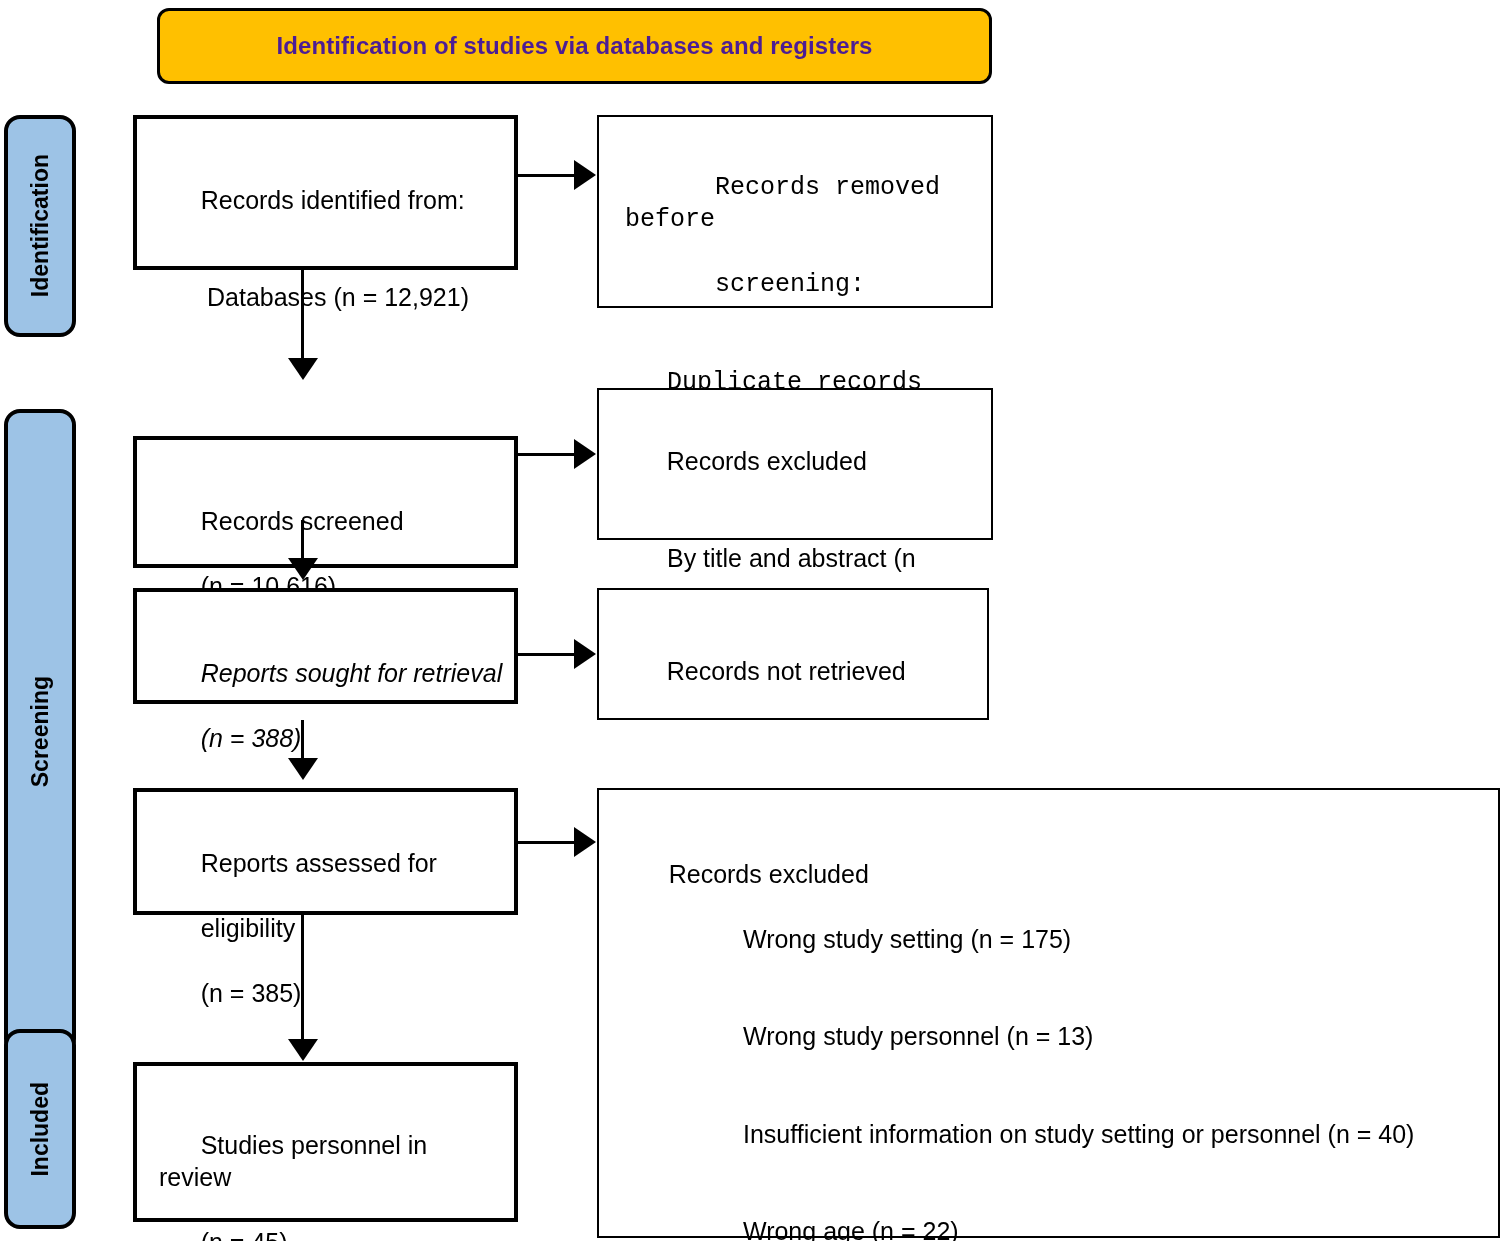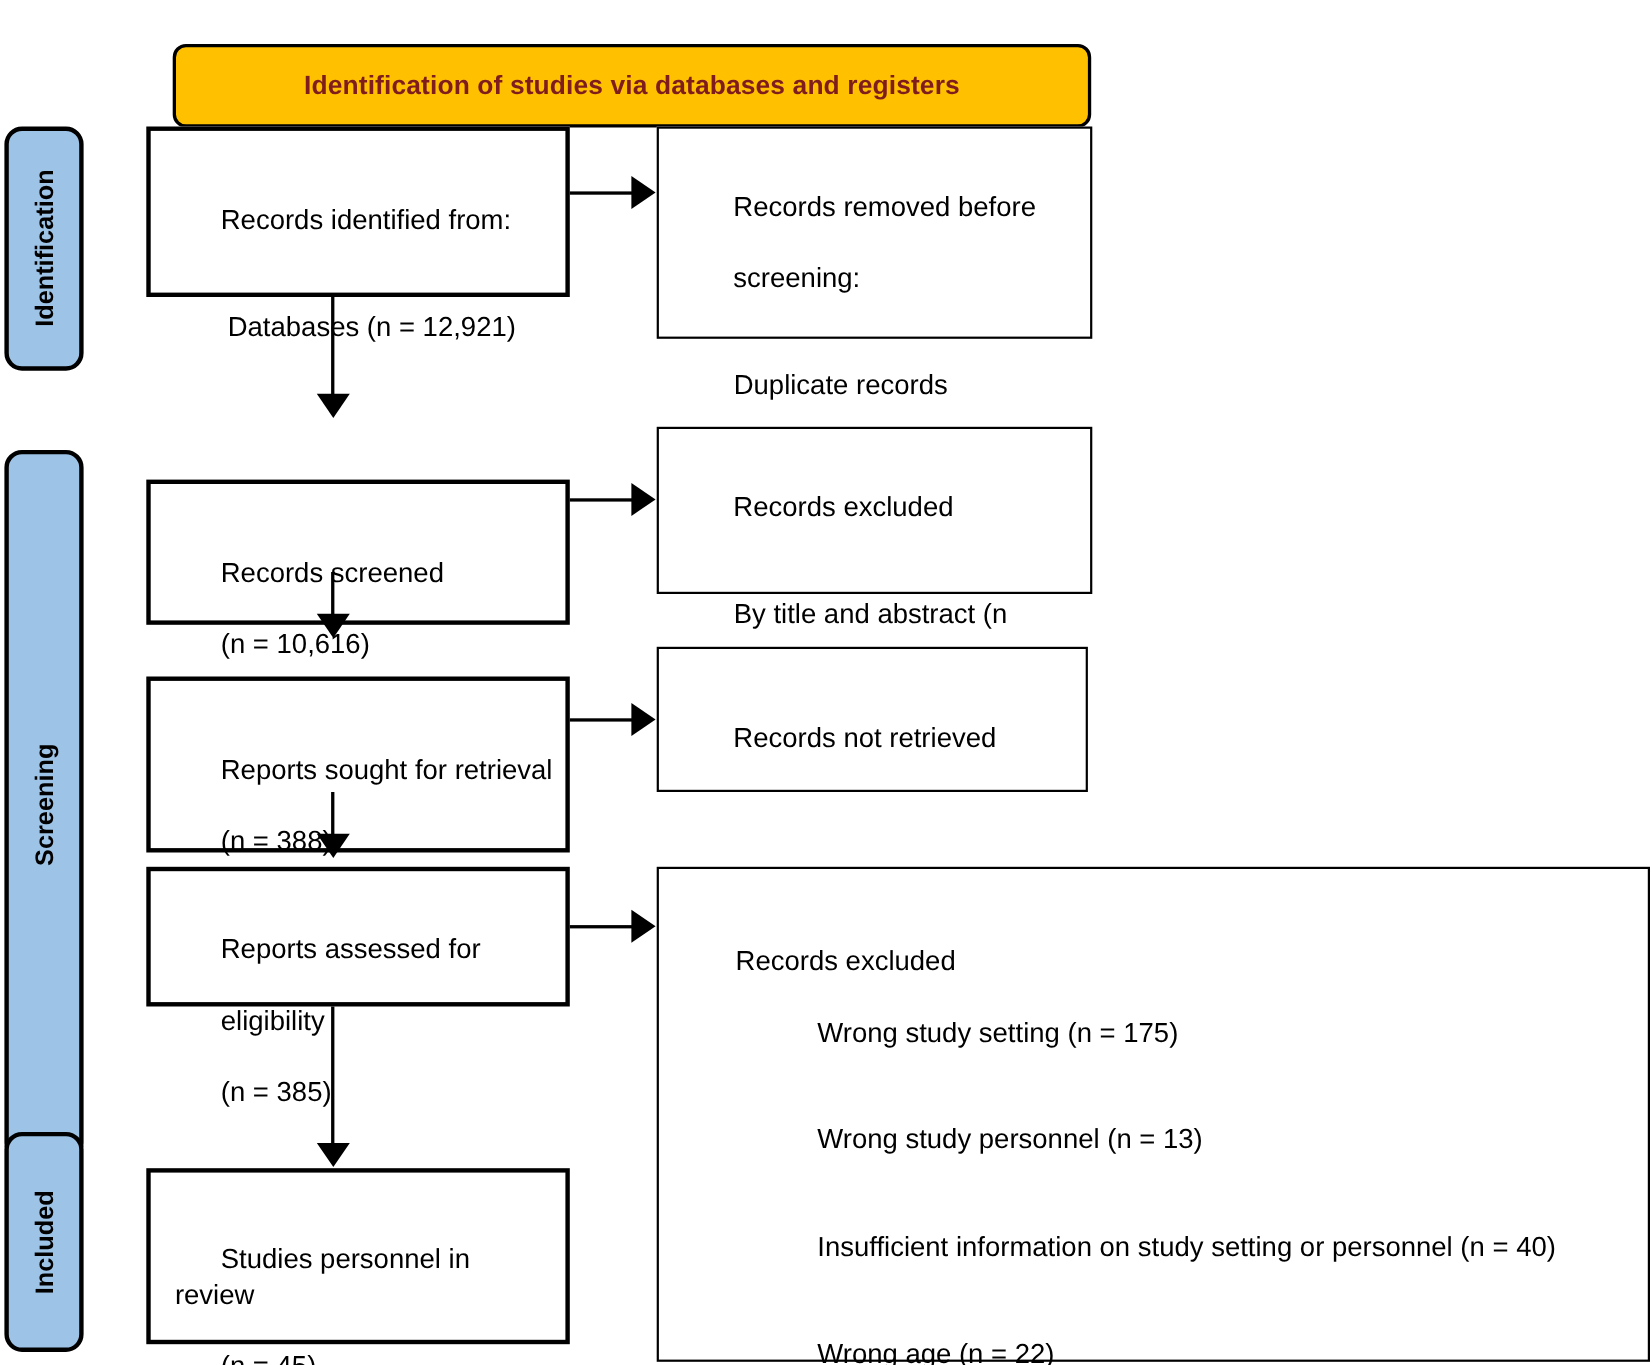--- a/index.html
+++ b/index.html
@@ -25,23 +25,22 @@
     height: 76px;
     background: #FFC000;
     border: 3px solid #000000;
     border-radius: 12px;
     box-sizing: border-box;
     display: flex;
     align-items: center;
     justify-content: center;
     font-size: 24px;
     font-weight: bold;
-    color: #7f1d1d;
+    color: #4c1d95;
     letter-spacing: 0.1px;
-    margin-top: 32px;
   }
 
   
   .stage {
     position: absolute;
     left: 4px;
     width: 72px;
     background: #9DC3E6;
     border: 4px solid #000000;
     border-radius: 16px;
@@ -130,21 +129,21 @@
     <span class="stage-label">Included</span>
   </div>
 
   <div class="box" style="left:133px; top:115px; width:385px; height:155px;">
     <div class="box-text" style="top:32px;">
       <span>Records identified from:</span><br>
       <span class="indent1">Databases (n = 12,921)</span>
     </div>
   </div>
 
-  <div class="box thin" style="left:597px; top:115px; width:396px; height:193px;">
+  <div class="box thin" style="left:597px; top:115px; width:396px; height:193px;font-family:Liberation Mono, monospace;">
     <div class="box-text" style="top:22px; left:26px;">
       <span>Records removed before</span><br>
       <span>screening:</span><br>
       <span class="indent-small">Duplicate records</span>
       <span class="indent-small">removed (n = 2,304)</span>
     </div>
   </div>
 
   <div class="hline" style="left:518px; top:174px; width:58px;"></div>
   <div class="arrow-right" style="left:574px; top:160px;"></div>
@@ -166,21 +165,21 @@
       <span>= 10,228)</span>
     </div>
   </div>
 
   <div class="hline" style="left:518px; top:453px; width:58px;"></div>
   <div class="arrow-right" style="left:574px; top:439px;"></div>
 
   <div class="vline" style="left:301px; top:520px; height:42px;"></div>
   <div class="arrow-down" style="left:288px; top:558px;"></div>
 
-  <div class="box" style="left:133px; top:615px; width:385px; height:160px;">
+  <div class="box" style="left:133px; top:588px; width:385px; height:116px;font-style:italic;">
     <div class="box-text" style="top:32px;">
       <span>Reports sought for retrieval</span><br>
       <span>(n = 388)</span>
     </div>
   </div>
 
   <div class="box thin" style="left:597px; top:588px; width:392px; height:132px;">
     <div class="box-text" style="top:32px; left:26px;">
       <span>Records not retrieved</span><br>
     </div>

